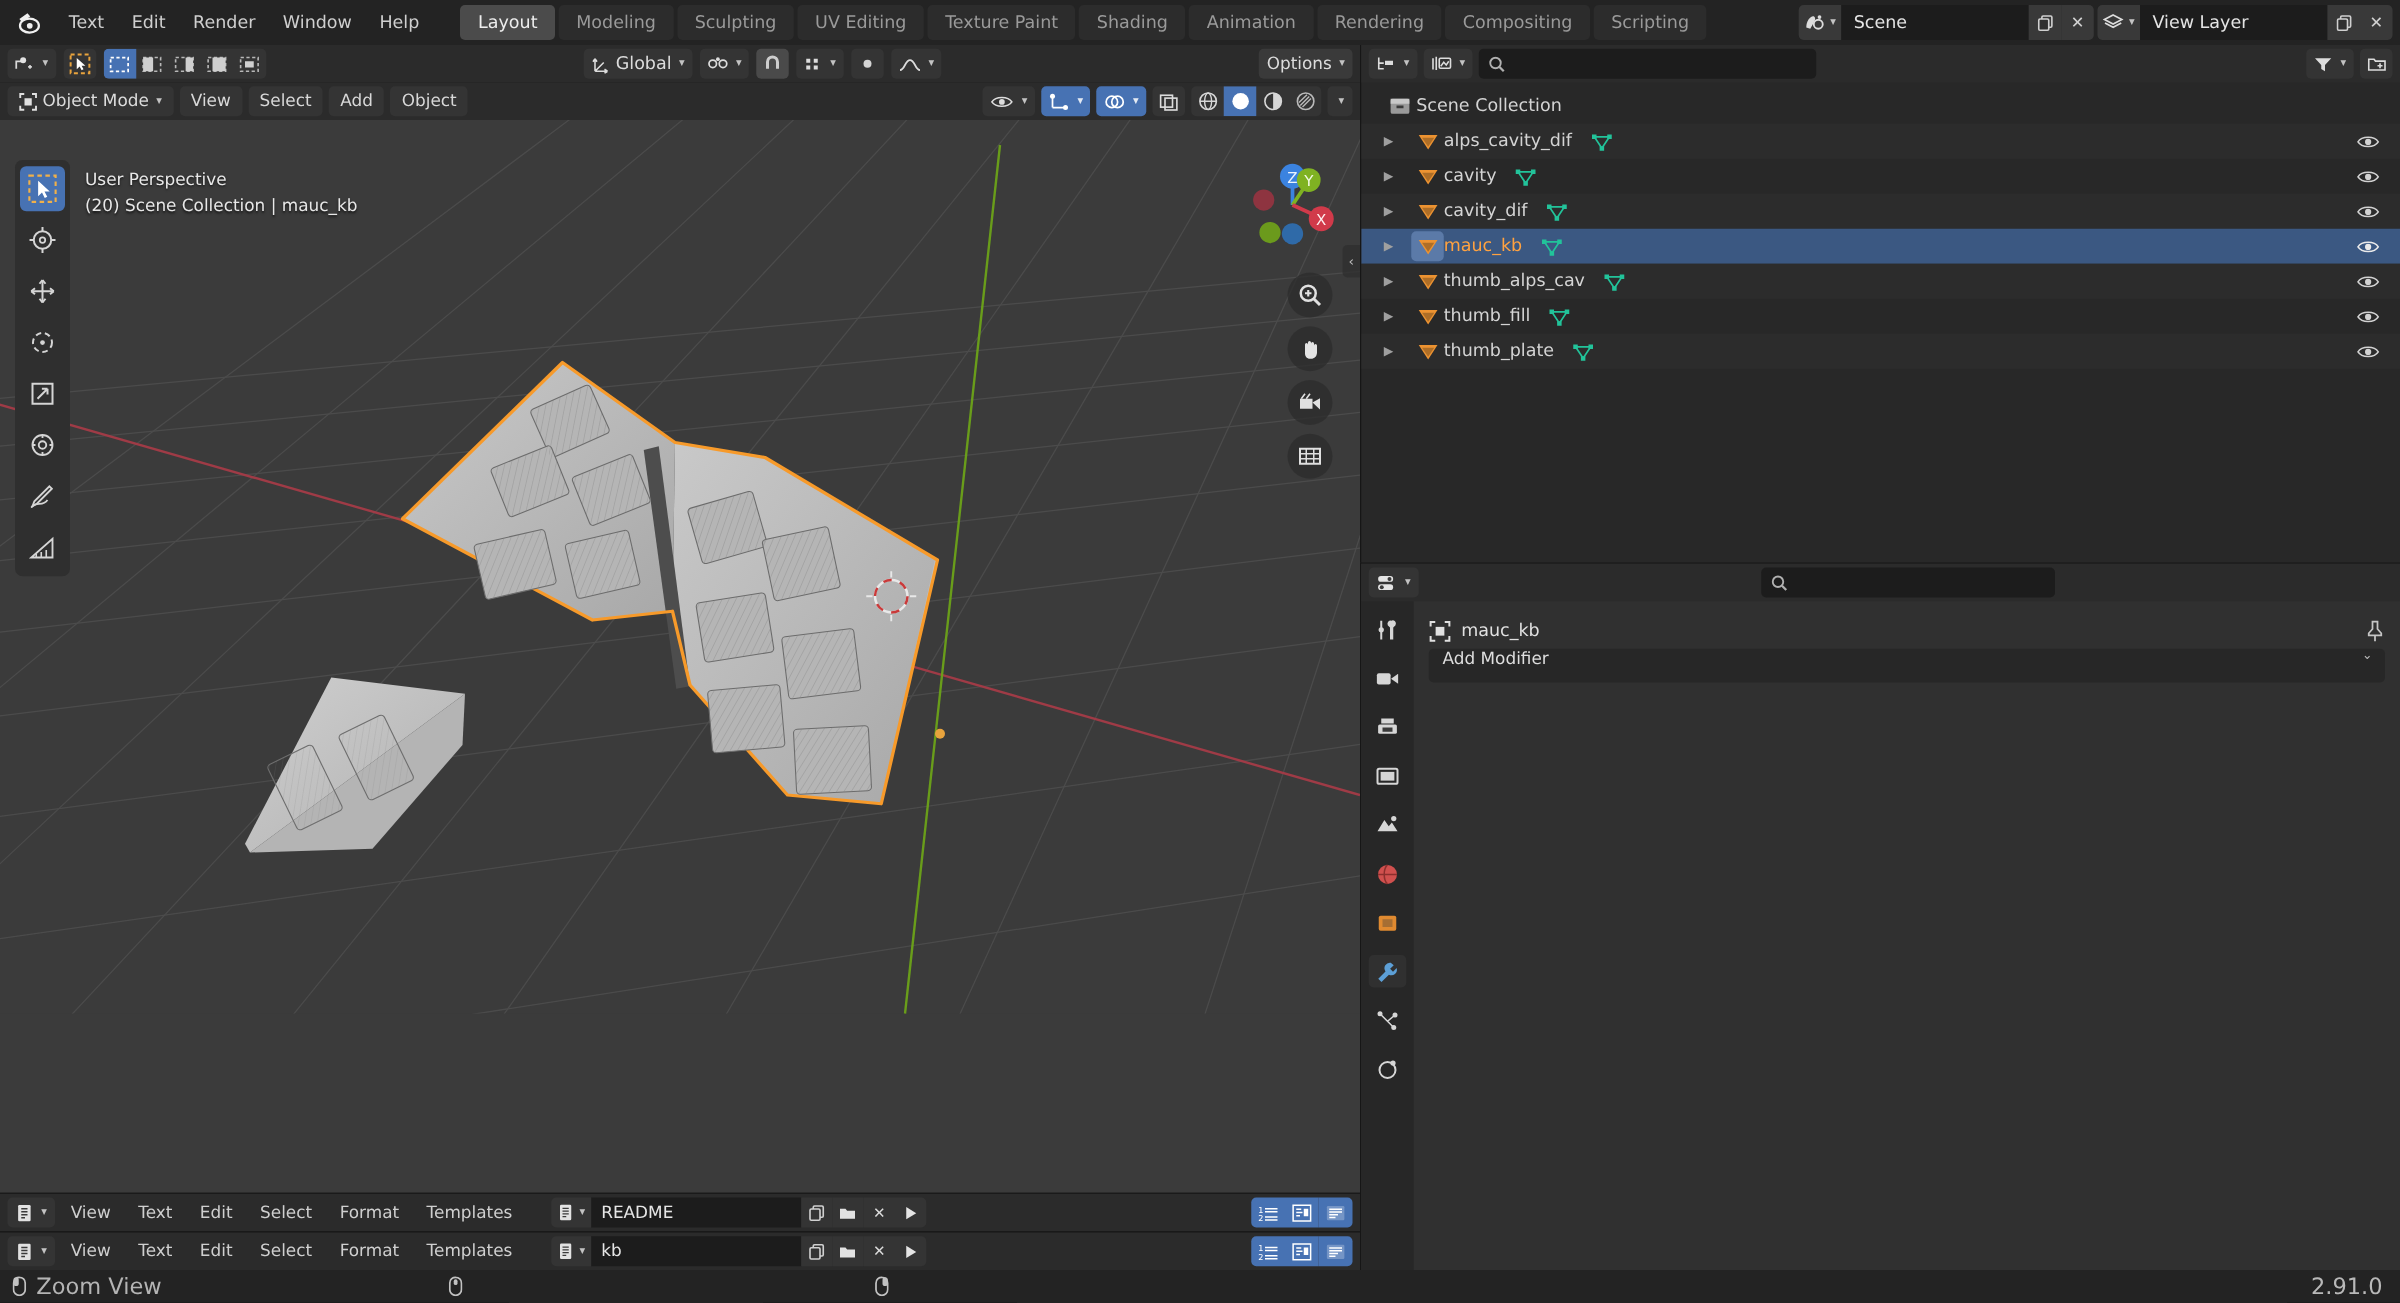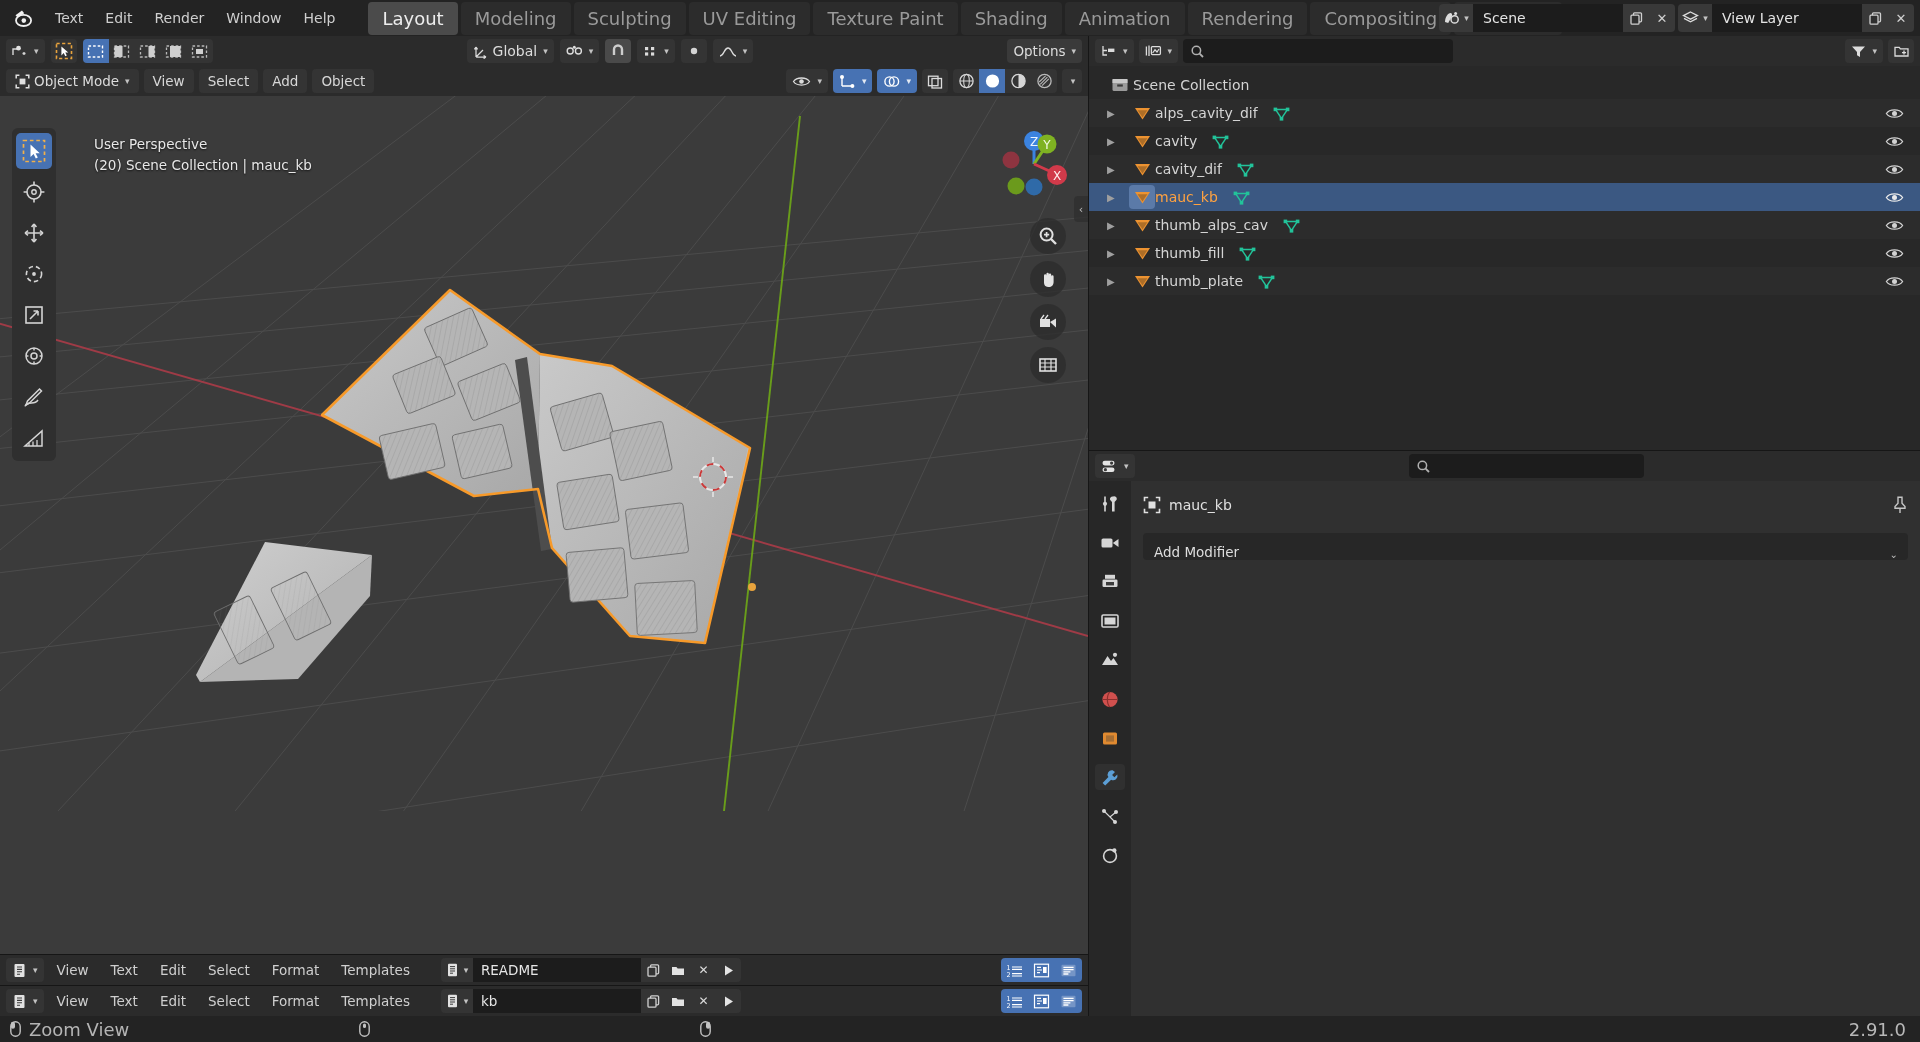--- a/index.html
+++ b/index.html
@@ -6,21 +6,21 @@
   html,body{ width:1920px; height:1042px; overflow:hidden; background:#1d1d1d;
     font-family:"DejaVu Sans", sans-serif; }
   body{ font-size:13.5px; color:#dcdcdc; -webkit-font-smoothing:antialiased; }
 
   
   .topbar{ height:36px; background:#232323; display:flex; align-items:center;
            padding:0 6px; position:relative; }
   .blender-logo{ width:28px; height:24px; display:flex; align-items:center; justify-content:center; margin:0 6px 0 4px; }
   .menu-item{ padding:4px 11px; color:#cfcfcf; font-size:14px; border-radius:3px; cursor:default; white-space:nowrap;}
   .wstabs{ display:flex; align-items:center; margin-left:22px; gap:0px; }
-  .wstab{ padding:6px 14px; font-size:18px; color:#9a9a9a; background:#2c2c2c;
+  .wstab{ padding:6px 14px; font-size:14px; color:#9a9a9a; background:#2c2c2c;
           border-radius:4px; margin-right:3px; cursor:default; white-space:nowrap;}
   .wstab.active{ background:#4b4b4b; color:#ededed; }
   .topbar-right{ position:absolute; right:6px; top:4px; display:flex; align-items:center; gap:3px; }
   .datablock{ display:flex; align-items:center; background:#282828; border-radius:4px; height:28px;}
   .db-icon{ width:34px; height:28px; display:flex; align-items:center; justify-content:center;
             background:#393939; border-radius:4px 0 0 4px; gap:2px;}
   .db-name{ background:#1c1c1c; height:28px; line-height:28px; padding:0 10px; min-width:150px;
             border-radius:0; color:#e4e4e4; font-size:14px;}
   .db-btn{ width:26px; height:28px; display:flex; align-items:center; justify-content:center;
            background:#393939; color:#d0d0d0; font-size:13px;}
@@ -44,21 +44,21 @@
   .seg > div{ width:26px; height:24px; display:flex; align-items:center; justify-content:center;}
   .seg > div.on{ background:#4772b3; }
   .icobtn{ width:26px; height:24px; background:#343434; border-radius:4px;
            display:flex; align-items:center; justify-content:center; }
   .icobtn.on{ background:#4772b3; }
   .dropgrp{ display:flex; align-items:center; background:#343434; border-radius:4px;
             height:24px; padding:0 6px; gap:4px;}
 
   
   .viewport{ flex:1; position:relative; overflow:hidden; background:#3b3b3b; }
-  .vp-overlay-text{ position:absolute; left:94px; top:38px; font-size:13.5px;
+  .vp-overlay-text{ position:absolute; left:68px; top:38px; font-size:13.5px;
                     color:#e8e8e8; line-height:21px; text-shadow:0 1px 2px rgba(0,0,0,.7); pointer-events:none;}
   .toolbar-col{ position:absolute; left:12px; top:32px; width:44px;
                 background:#2f2f2f; border-radius:6px; padding:5px 0;
                 display:flex; flex-direction:column; align-items:center; gap:5px;}
   .tool{ width:36px; height:36px; border-radius:5px; display:flex; align-items:center;
          justify-content:center; background:transparent; }
   .tool.active{ background:#4772b3; }
   .gizmo-nav{ position:absolute; right:14px; top:28px; width:80px; height:80px; }
   .nav-btns{ position:absolute; right:22px; top:122px; display:flex; flex-direction:column; gap:7px;}
   .navb{ width:36px; height:36px; border-radius:50%; background:#2d2d2dcc;
@@ -110,22 +110,22 @@
            padding:0 6px; gap:5px;}
   .pr-body{ flex:1; display:flex; }
   .pr-tabs{ width:42px; background:#272727; display:flex; flex-direction:column;
             align-items:center; padding-top:10px; gap:13px;}
   .pr-tab{ width:30px; height:26px; display:flex; align-items:center; justify-content:center;
            border-radius:4px;}
   .pr-tab.active{ background:#303030; }
   .pr-main{ flex:1; padding:10px 12px; }
   .pr-breadcrumb{ display:flex; align-items:center; gap:8px; height:28px; font-size:14px; color:#e0e0e0;}
   .pin{ margin-left:auto; }
-  .addmod{ margin-top:14px; height:27px; background:#272727; border-radius:4px;
-           display:flex; align-items:flex-end; padding:0 11px; font-size:13.5px;
+  .addmod{ height:27px; background:#272727; border-radius:4px;
+           display:flex; align-items:flex-start; padding:0 11px; font-size:13.5px;
            color:#dedede; position:relative;}
   .addmod .c{ position:absolute; right:10px; font-size:10px; color:#bcbcbc;}
 
   
   .statusbar{ height:26px; background:#232323; display:flex; align-items:center;
               padding:0 10px; font-size:18px; color:#b4b4b4; position:relative;}
   .sb-item{ display:flex; align-items:center; gap:8px; margin-right:30px;}
   .version{ position:absolute; right:14px; color:#b8b8b8; }
 
   svg{ display:block; }

